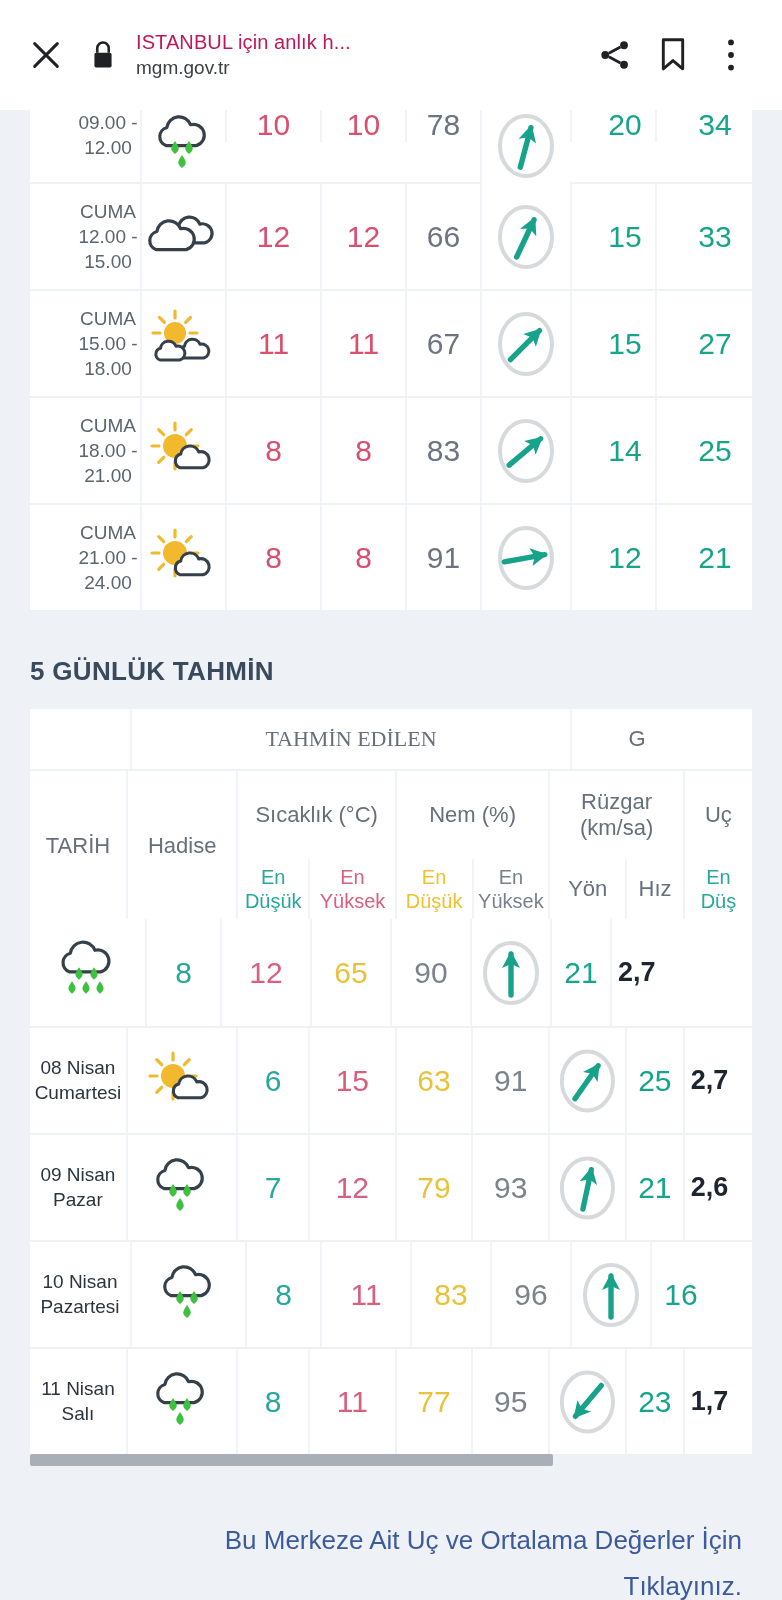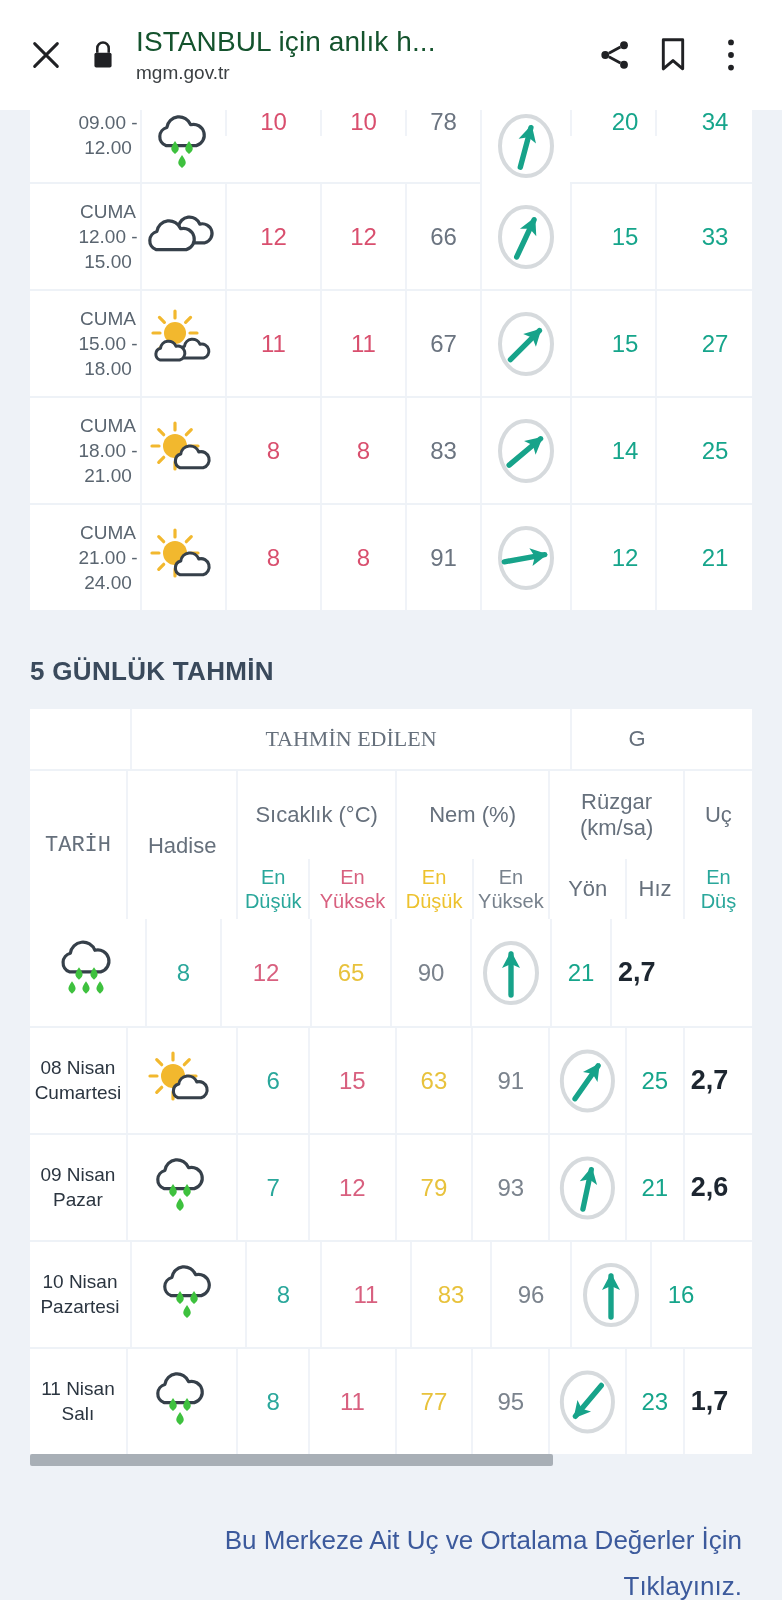--- a/index.html
+++ b/index.html
@@ -35,22 +35,22 @@
     margin-left: 10px;
   }
   .bb-titlewrap {
     flex: 1 1 auto;
     min-width: 0;
     padding-left: 10px;
     padding-right: 8px;
     overflow: hidden;
   }
   .bb-title {
-    font-size: 28px;
-    color: #14532d;
+    font-size: 20px;
+    color: #be185d;
     white-space: nowrap;
     overflow: hidden;
     line-height: 1.15;
     letter-spacing: .1px;
   }
   .bb-url {
     font-size: 19px;
     color: #3c4043;
     white-space: nowrap;
     overflow: hidden;
@@ -111,21 +111,21 @@
   .hourly .trow.partial { height: 72px; align-items: flex-start; }
   .hourly .trow.partial .tcell { align-items: flex-start; padding-top: 0; }
 
   .daylabel {
     font-size: 19px;
     color: #5a6570;
     line-height: 1.32;
     text-align: center;
   }
   .num {
-    font-size: 24px;
+    font-size: 30px;
     line-height: 1;
   }
   .num.temp   { color: #d94f6e; }
   .num.tempb  { color: #d94f6e; }
   .num.hum    { color: #6b7480; }
   .num.wind   { color: #16a58b; margin-left: 23px; }
 
   
   .section-title {
     margin: 46px 0 22px 30px;
@@ -474,21 +474,21 @@
       <div class="tcell c-date" style="height:60px;"></div>
       <div class="tcell" style="width:440px;font-family:Liberation Serif, serif;">
         <span class="hdr-text">TAHMİN EDİLEN</span>
       </div>
       <div class="tcell" style="width:132px;">
         <span class="hdr-text">G</span>
       </div>
     </div>
 
     <div class="trow" style="height:90px;">
-      <div class="tcell c-date" style="height:150px;margin-bottom:-60px;font-family:Liberation Mono, monospace;">
+      <div class="tcell c-date" style="height:150px;margin-bottom:-60px;">
         <span class="hdr-text">TARİH</span>
       </div>
       <div class="tcell c-icon" style="height:150px;margin-bottom:-60px;">
         <span class="hdr-text">Hadise</span>
       </div>
       <div class="tcell" style="width:165px;">
         <span class="hdr-text">Sıcaklık (°C)</span>
       </div>
       <div class="tcell" style="width:160px;">
         <span class="hdr-text">Nem (%)</span>

